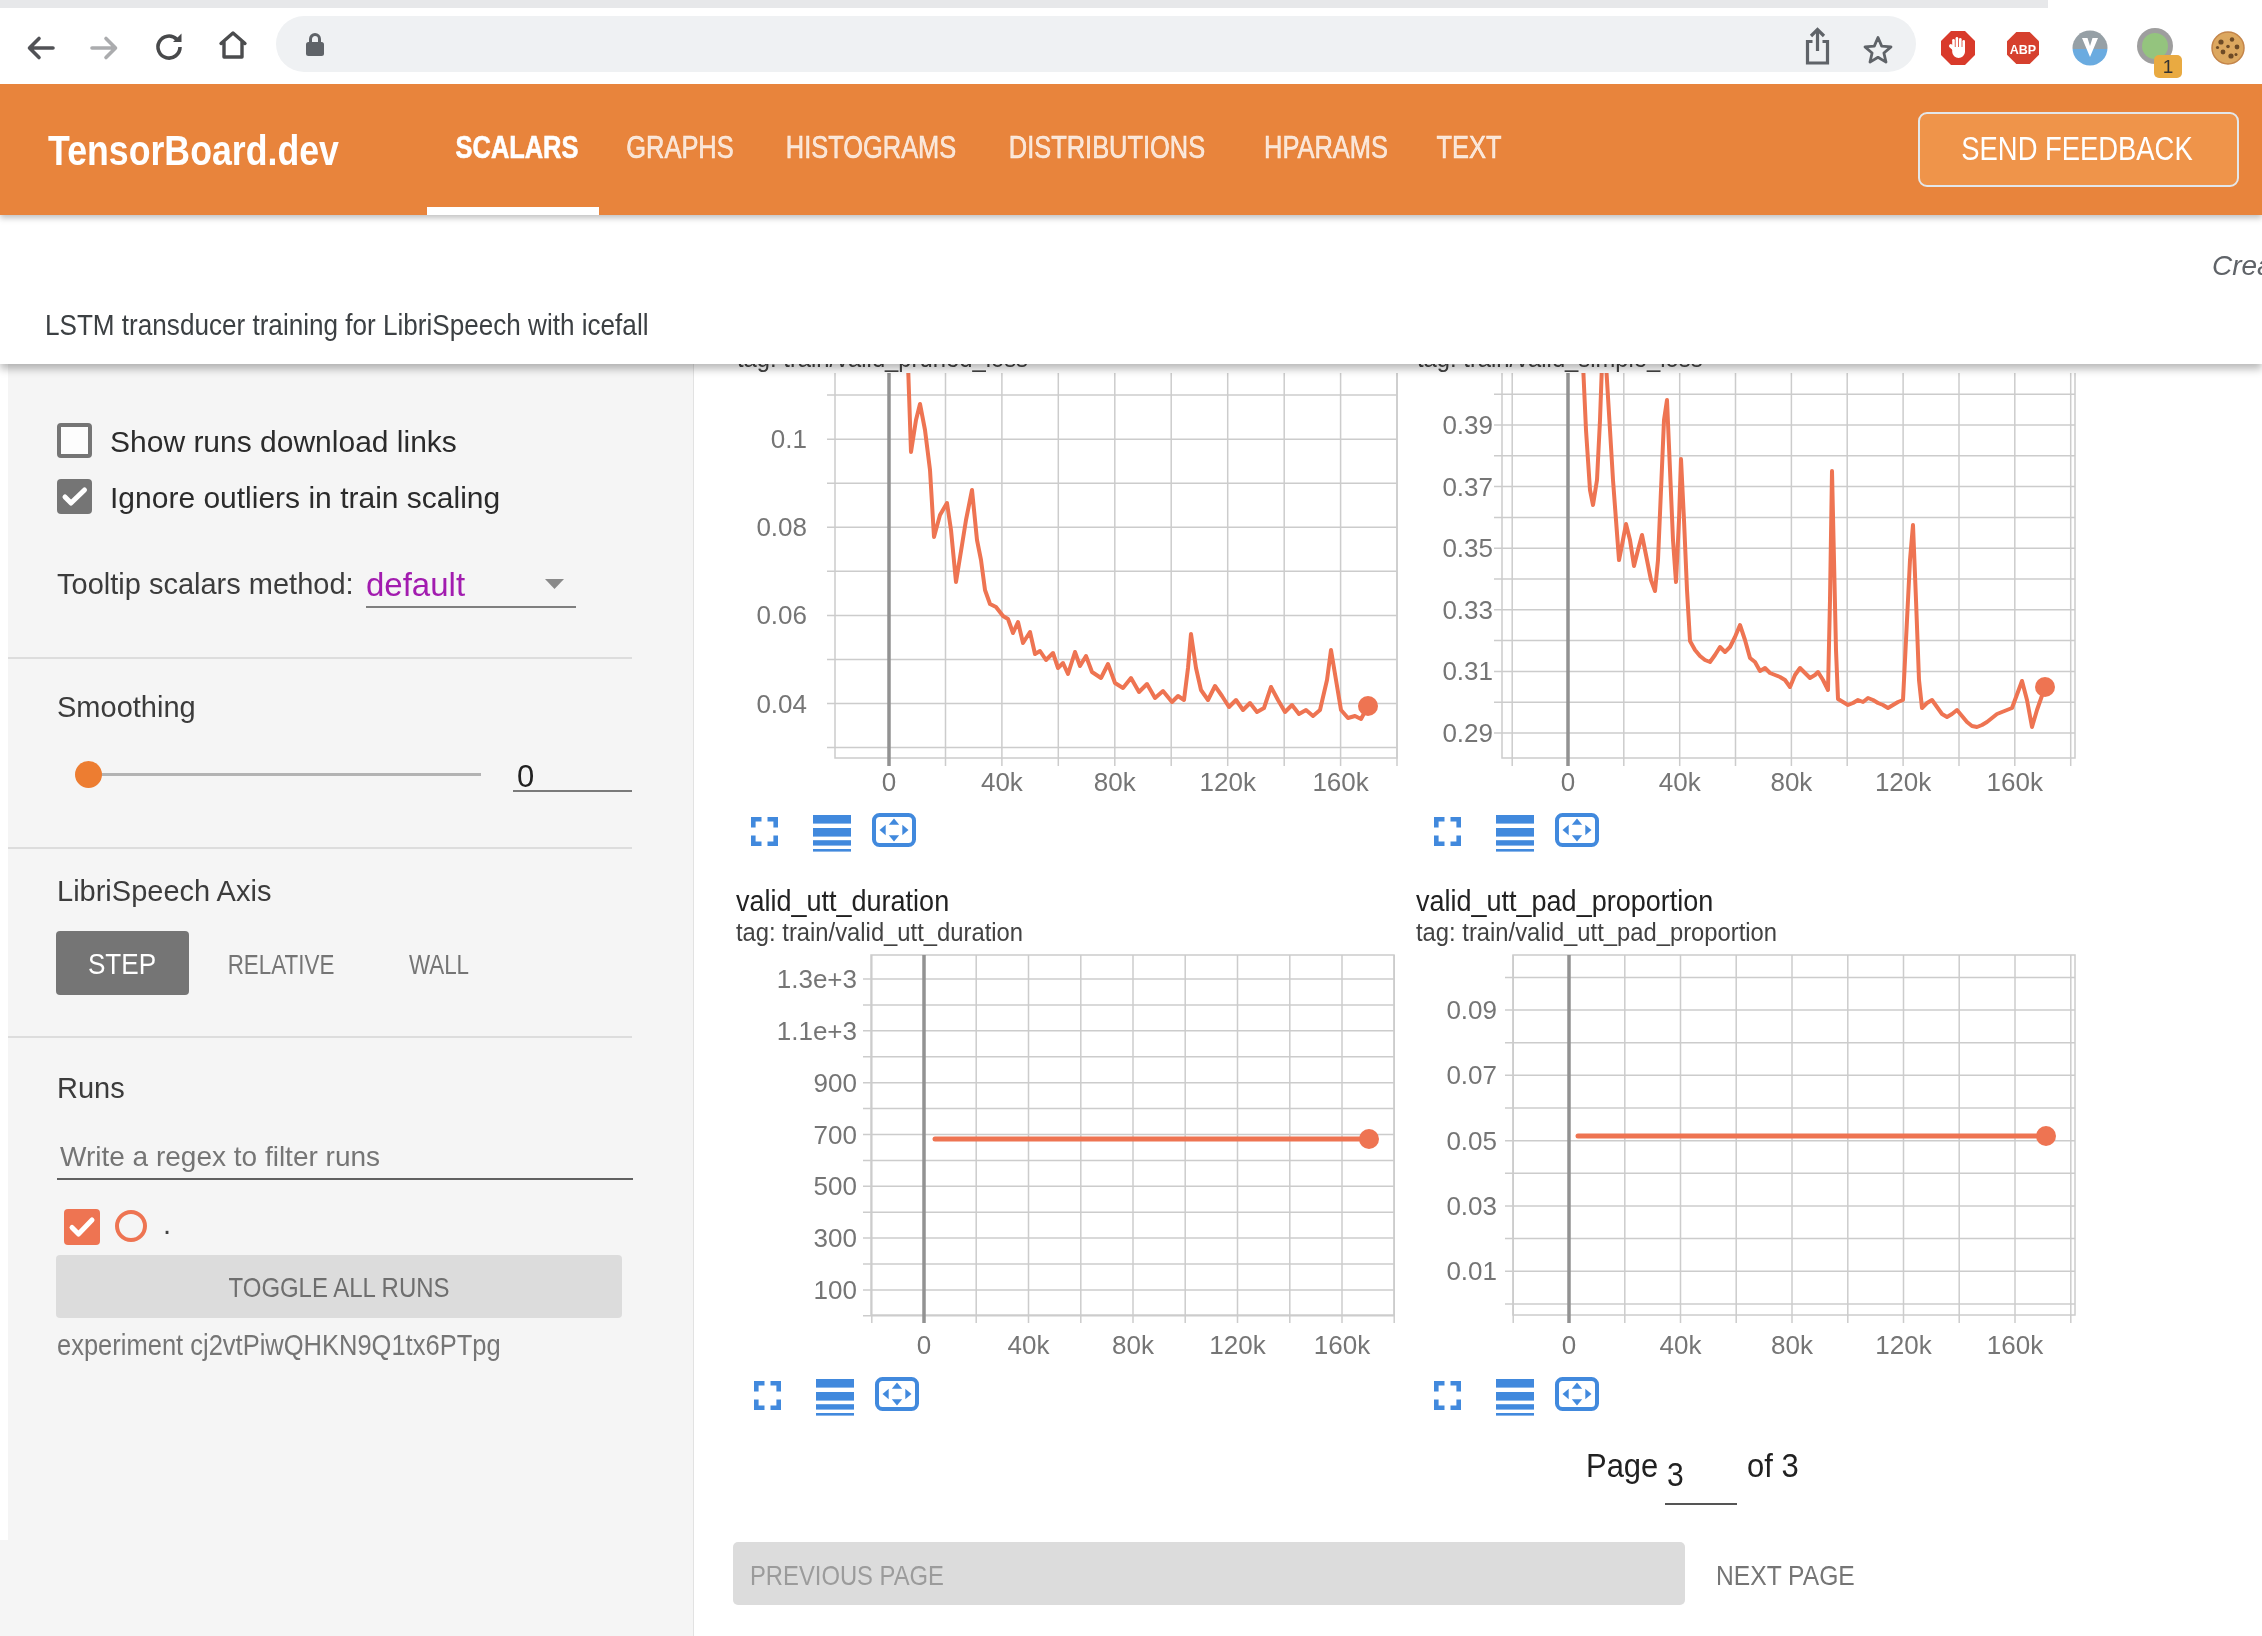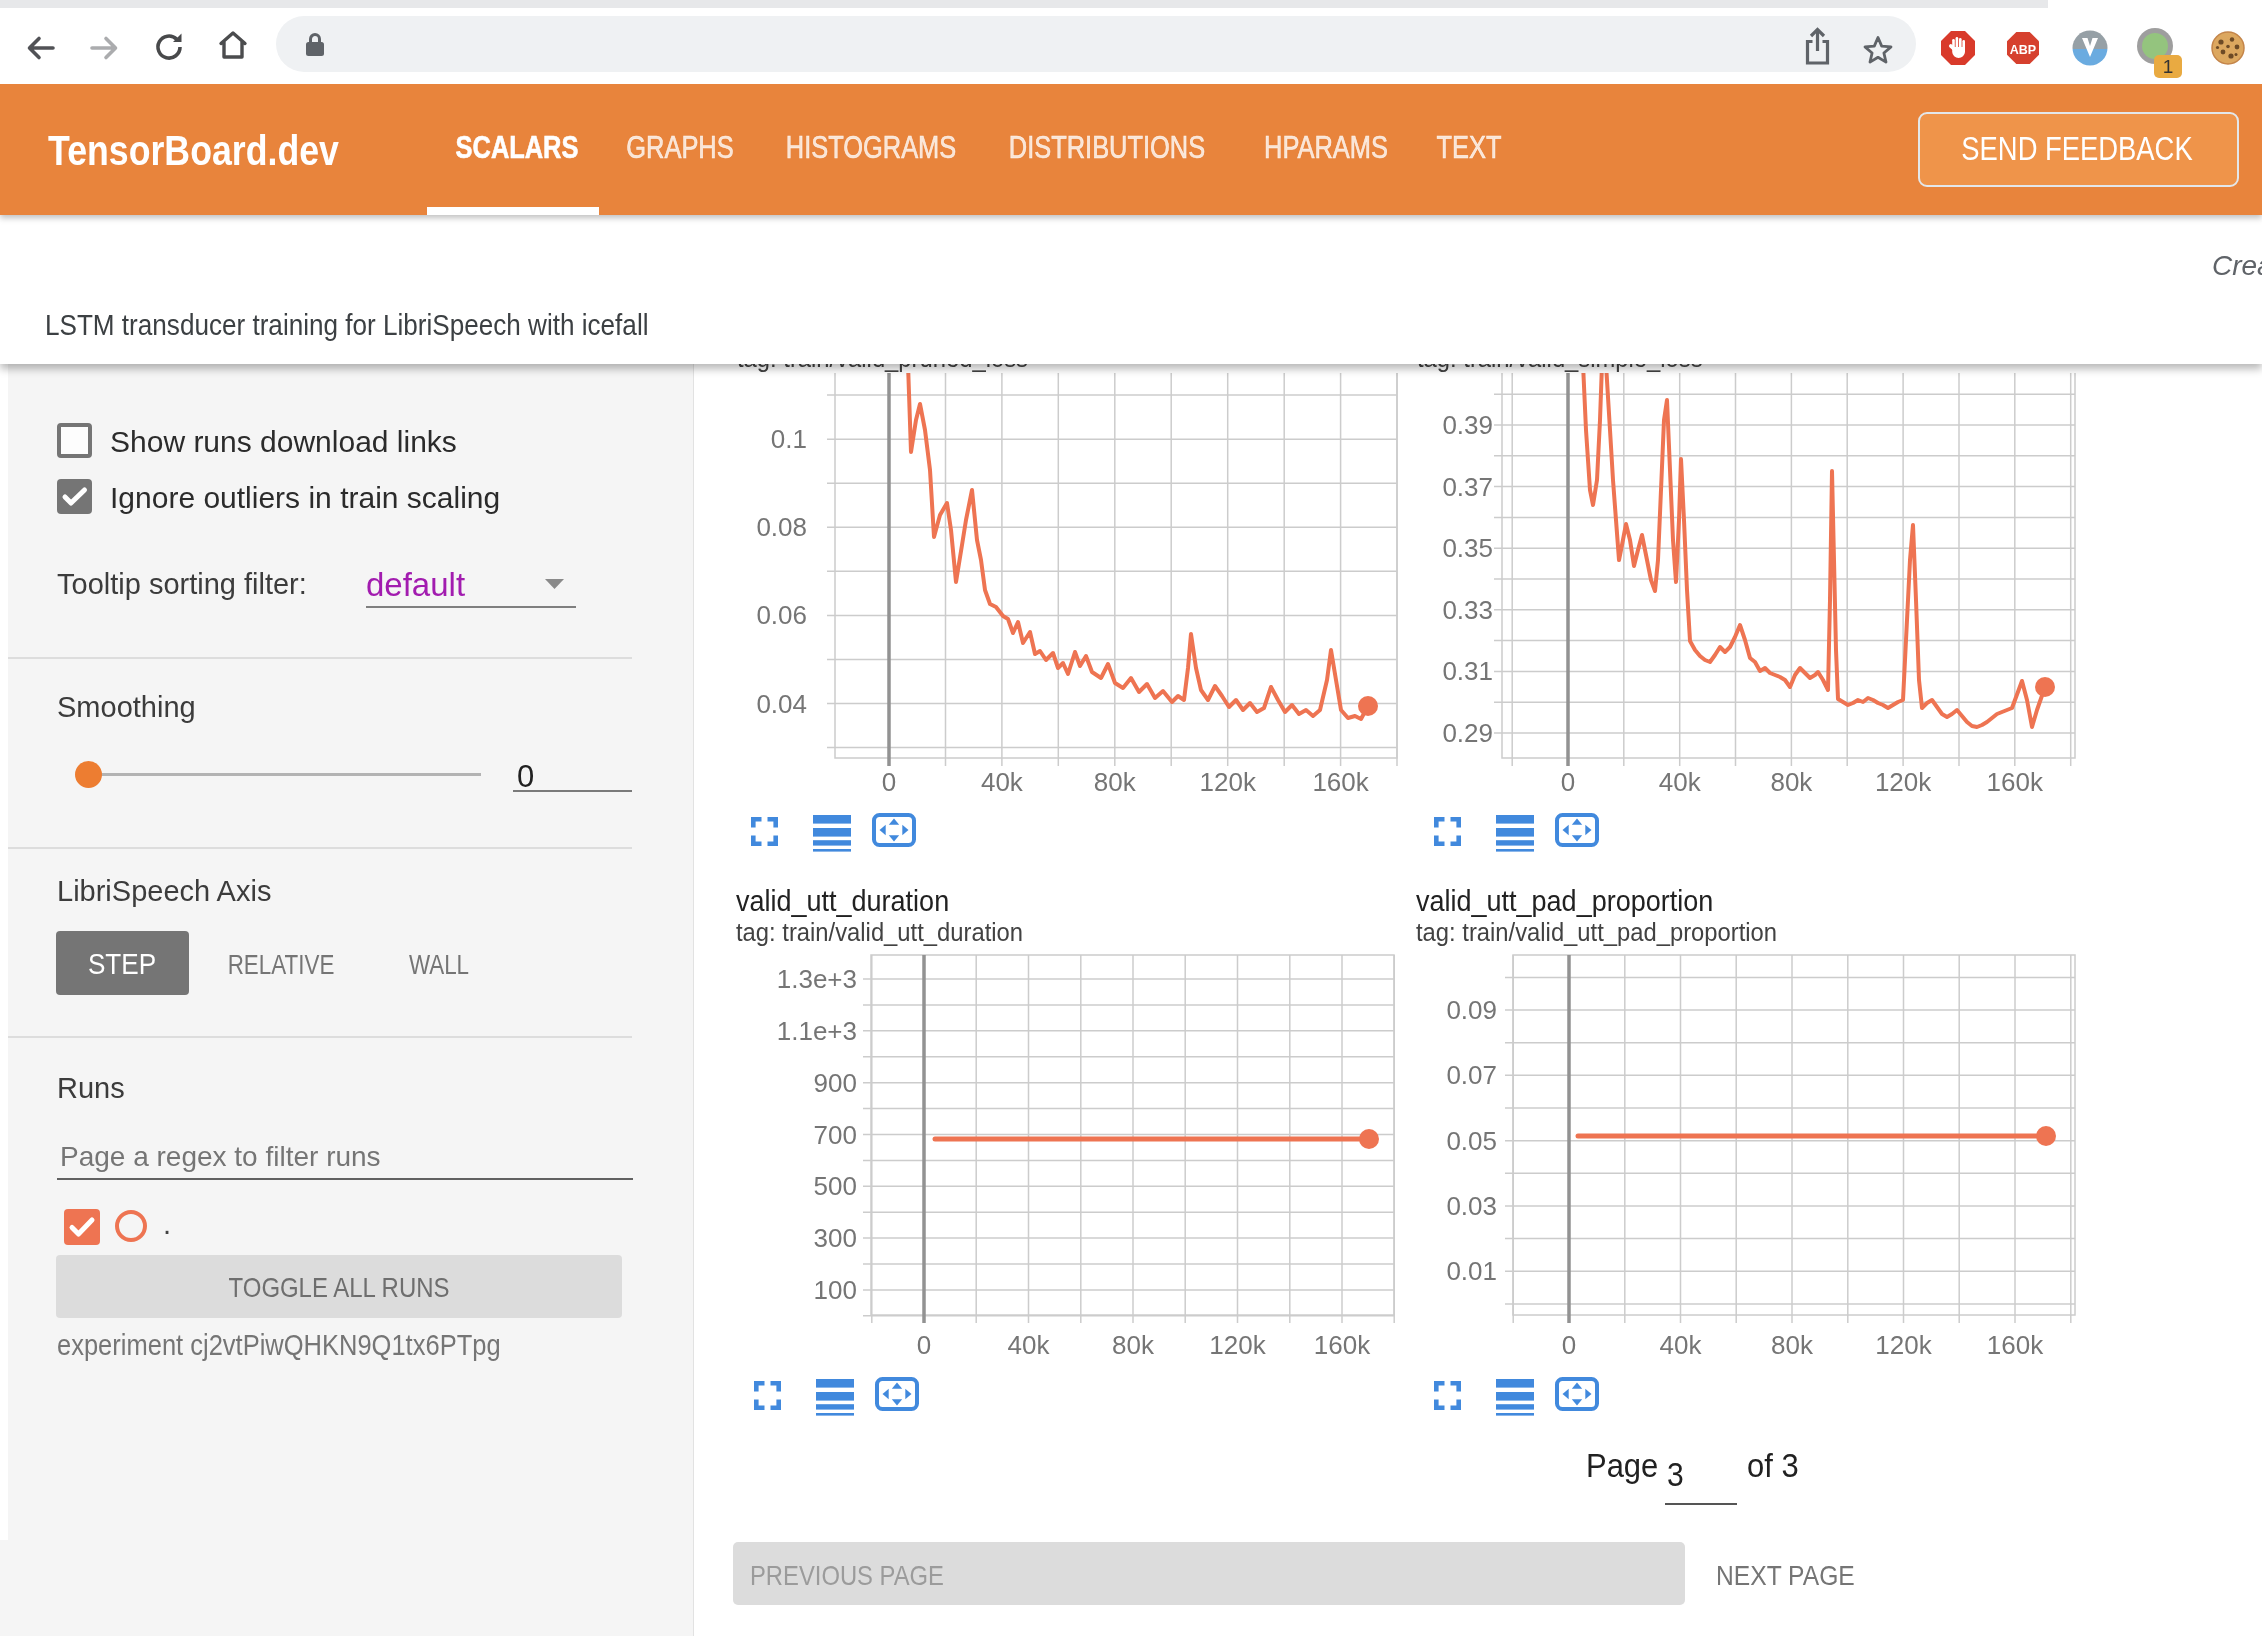--- a/index.html
+++ b/index.html
@@ -275,41 +275,41 @@
 <div style="position:absolute;left:8px;top:364px;width:686px;height:1272px;background:#f5f5f5;border-right:1px solid #e2e2e2;box-sizing:border-box"></div>
     <div style="position:absolute;left:0;top:364px;width:8px;height:1176px;background:#ffffff"></div>
     <div style="position:absolute;left:0;top:1540px;width:8px;height:96px;background:#f5f5f5"></div>
     <div style="position:absolute;left:57px;top:423px;width:35px;height:35px;border:4px solid #757575;border-radius:4px;box-sizing:border-box;background:#fdfdfd"></div>
     <div style="position:absolute;left:110px;top:425px;font-size:30px;color:#2b2b2b">Show runs download links</div>
     <svg style="position:absolute;left:57px;top:479px" width="35" height="35" viewBox="0 0 35 35">
 <rect x="0" y="0" width="35" height="35" rx="4" fill="#757575"></rect>
 <path d="M8,18 l6,6 L27.5,11" fill="none" stroke="#ffffff" stroke-width="5" stroke-linecap="round" stroke-linejoin="round"></path>
     </svg>
     <div style="position:absolute;left:110px;top:481px;font-size:30px;color:#2b2b2b">Ignore outliers in train scaling</div>
-    <div style="position:absolute;left:57px;top:568px;font-size:29px;color:#3c3c3c">Tooltip sorting filter:</div>
+    <div style="position:absolute;left:57px;top:568px;font-size:29px;color:#3c3c3c">Tooltip scalars method:</div>
     <div style="position:absolute;left:366px;top:566px;font-size:33px;color:#a21caf">default</div>
     <svg style="position:absolute;left:545px;top:579px" width="19" height="10" viewBox="0 0 19 10">
       <path d="M0,0 h19 l-9.5,10 z" fill="#8a8a8a"></path>
     </svg>
     <div style="position:absolute;left:366px;top:606px;width:210px;height:1.6px;background:#7f7f7f"></div>
     <div style="position:absolute;left:8px;top:657px;width:624px;height:2px;background:#dddddd"></div>
     <div style="position:absolute;left:57px;top:691px;font-size:29px;color:#3c3c3c">Smoothing</div>
     <div style="position:absolute;left:88px;top:773px;width:393px;height:3px;background:#b3b3b3"></div>
     <div style="position:absolute;left:75px;top:761px;width:27px;height:27px;border-radius:50%;background:#ed7d31"></div>
     <div style="position:absolute;left:517px;top:759px;font-size:31px;color:#212121">0</div>
     <div style="position:absolute;left:513px;top:790px;width:119px;height:2px;background:#7a7a7a"></div>
     <div style="position:absolute;left:8px;top:847px;width:624px;height:2px;background:#dddddd"></div>
     <div style="position:absolute;left:57px;top:875px;font-size:29px;color:#3c3c3c">LibriSpeech Axis</div>
     <div style="position:absolute;left:56px;top:931px;width:133px;height:64px;background:#757575;border-radius:4px"></div>
     <div style="position:absolute;left:122px;top:948px;transform:translateX(-50%) scaleX(0.9);font-size:29px;color:#ffffff">STEP</div>
     <div style="position:absolute;left:281px;top:949px;transform:translateX(-50%) scaleX(0.8);font-size:28px;color:#757575">RELATIVE</div>
     <div style="position:absolute;left:439px;top:949px;transform:translateX(-50%) scaleX(0.8);font-size:28px;color:#757575">WALL</div>
     <div style="position:absolute;left:8px;top:1036px;width:624px;height:2px;background:#dddddd"></div>
     <div style="position:absolute;left:57px;top:1072px;font-size:29px;color:#3c3c3c">Runs</div>
-    <div style="position:absolute;left:60px;top:1141px;font-size:28px;color:#757575">Page a regex to filter runs</div>
+    <div style="position:absolute;left:60px;top:1141px;font-size:28px;color:#757575">Write a regex to filter runs</div>
     <div style="position:absolute;left:57px;top:1178px;width:576px;height:2px;background:#616161"></div>
     <svg style="position:absolute;left:64px;top:1209px" width="36" height="36" viewBox="0 0 36 36">
 <rect x="0" y="0" width="36" height="36" rx="4" fill="#ee7452"></rect>
 <path d="M8,18.5 l6.5,6.5 L28,11" fill="none" stroke="#ffffff" stroke-width="5" stroke-linecap="round" stroke-linejoin="round"></path>
     </svg>
     <div style="position:absolute;left:115px;top:1210px;width:32px;height:32px;border-radius:50%;border:4.5px solid #ee7452;box-sizing:border-box"></div>
     <div style="position:absolute;left:163px;top:1208px;font-size:29px;color:#424242">.</div>
     <div style="position:absolute;left:56px;top:1255px;width:566px;height:63px;background:#dcdcdc;border-radius:4px"></div>
     <div style="position:absolute;left:339px;top:1272px;transform:translateX(-50%) scaleX(0.855);font-size:28px;color:#6e6e6e;white-space:nowrap">TOGGLE ALL RUNS</div>
     <div style="position:absolute;left:57px;top:1328px;font-size:30px;color:#757575;transform-origin:left center;transform:scaleX(0.85)">experiment cj2vtPiwQHKN9Q1tx6PTpg</div>

